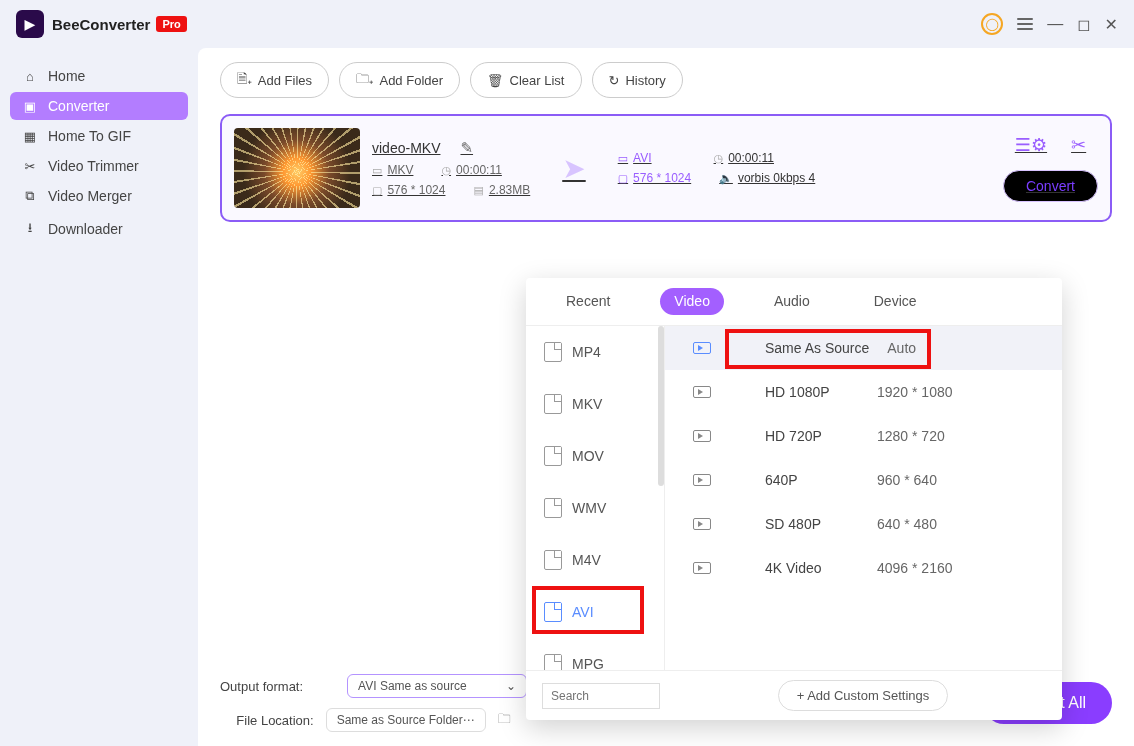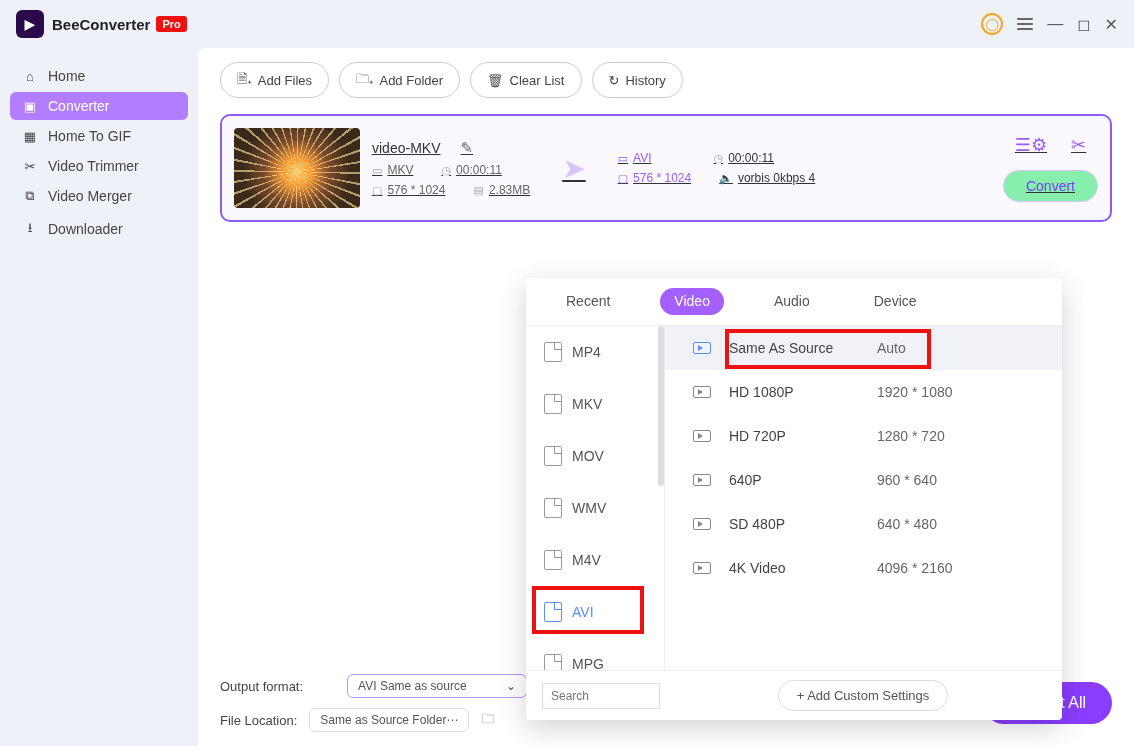--- a/index.html
+++ b/index.html
@@ -34,21 +34,21 @@
   .meta-col { display:flex; flex-direction:column; gap:6px; font-size:12px; color:#666;}
   .meta-col .title { font-size:14px; color:#333; font-weight:500;}
   .meta-row { display:flex; gap:28px; }
   .meta-row span { display:flex; align-items:center; gap:5px;}
   .mico{color:#aaa;font-size:11px;}
   .arrow { color:#d8c4ff; font-size:28px; margin:0 20px;}
   .out-col { display:flex; flex-direction:column; gap:6px; font-size:12px;}
   .out-col .purple { color:#9a5eff;}
   .actions { margin-left:auto; display:flex; flex-direction:column; align-items:center; gap:14px;}
   .act-icons { display:flex; gap:24px; color:#9a5eff; font-size:18px;}
-  .convert-btn { border:1px solid #d8c4ff; background:#86efac; color:#7a3dff; padding:7px 22px; border-radius:20px; font-size:14px; cursor:pointer;}
+  .convert-btn { border:1px solid #d8c4ff; background:#000000; color:#7a3dff; padding:7px 22px; border-radius:20px; font-size:14px; cursor:pointer;}
   .edit-ico{color:#666;font-size:15px;margin-left:20px;}
   
   .footer { margin-top:auto; padding-top:14px; display:flex; align-items:center; gap:18px; font-size:13px; color:#444;}
   .footer .row{display:flex;align-items:center;gap:12px;}
   .sel { border:1px solid #b493ff; border-radius:6px; padding:4px 10px; font-size:12px; color:#555; min-width:180px; display:flex;align-items:center;justify-content:space-between;cursor:pointer;margin-left:32px;}
   .file-loc { border:1px solid #ddd; border-radius:6px; padding:4px 10px; font-size:12px; color:#555; min-width:160px; display:flex;align-items:center;justify-content:space-between;}
   .convert-all { margin-left:auto; background:#8a3dff; color:#fff; border:none; border-radius:22px; padding:12px 26px; font-size:16px; font-weight:500; cursor:pointer;}
   
   
   .dropdown { position:absolute; top:230px; left:328px; width:536px; height:442px; background:#fff; border-radius:4px; box-shadow:0 8px 28px rgba(0,0,0,.18); display:flex; flex-direction:column;}
@@ -65,21 +65,21 @@
   .fmt-item.sel-fmt .fmt-ico::after{border-color:#5a8dff;}
   .red-box{border:4px solid #e11;position:absolute;pointer-events:none;}
   .red-fmt{top:260px;left:6px;width:112px;height:48px;}
   .res-col { flex:1; overflow-y:auto;}
   .res-item { display:flex; align-items:center; padding:14px 28px; font-size:14px; color:#444; cursor:pointer; gap:18px;}
   .res-item.hover { background:#f1f2f8;}
   .res-item .vico{width:18px;height:12px;border:1.5px solid #888;border-radius:2px;position:relative;color:transparent;}
   .res-item .vico::after{content:"";position:absolute;left:4px;top:2px;border-left:5px solid #888;border-top:3px solid transparent;border-bottom:3px solid transparent;}
   .res-item.hover .vico{border-color:#5a8dff;}
   .res-item.hover .vico::after{border-left-color:#5a8dff;}
-  .res-name{min-width:130px;}
+  .res-name{min-width:130px;padding-left:36px;}
   .res-dim{color:#666;}
   .red-res{top:3px;left:60px;width:206px;height:40px;}
   .dd-foot{display:flex;align-items:center;padding:8px 16px;border-top:1px solid #eee;height:50px;gap:20px;}
   .search{border:1px solid #ddd;padding:5px 8px;font-size:12px;color:#888;width:118px;}
   .add-custom{border:1px solid #ddd;background:#fff;border-radius:16px;padding:7px 18px;font-size:13px;color:#555;margin:0 auto;cursor:pointer;}
   
   .scrollbar-hint{position:absolute;right:0;top:0;width:6px;height:160px;background:#ddd;border-radius:3px;}
 </style>
 </head>
 <body>
@@ -203,21 +203,21 @@
       <div class="actions">
         <div class="act-icons">
           <span>☰⚙</span>
           <span>✂</span>
         </div>
         <button class="convert-btn">Convert</button>
       </div>
     </div>
 
     <div class="footer">
-      <div style="display:flex;flex-direction:column;gap:10px;">
+      <div style="display:flex;flex-direction:column;gap:10px;align-items:center;">
         <div class="row">
           <span>Output format:</span>
           <div class="sel">
               <span>AVI Same as source</span>
               <span>⌄</span>
             </div>
         </div>
         <div class="row">
           <span>File Location:</span>
           <div class="file-loc">

